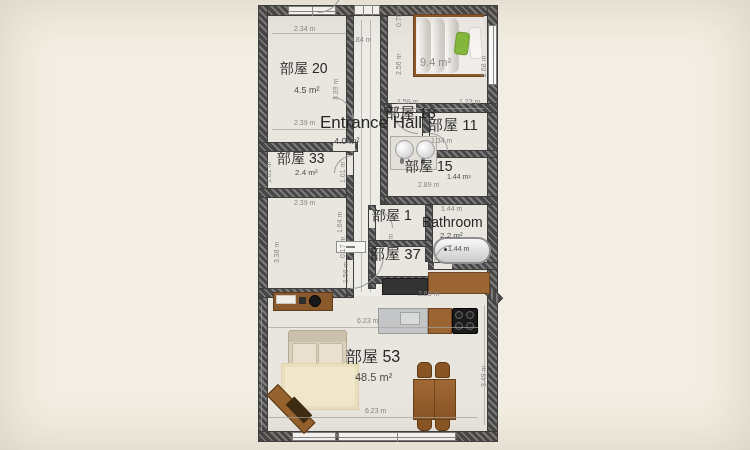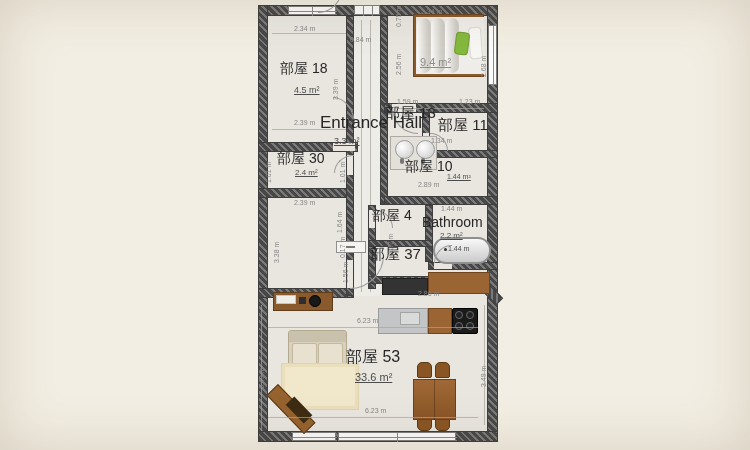--- a/index.html
+++ b/index.html
@@ -8,21 +8,21 @@
   #plan{position:absolute;left:258px;top:5px;width:240px;height:437px;}
   .floor{position:absolute;background:#e9e6e0;}
   .wall{position:absolute;background:repeating-linear-gradient(45deg,#7a7a7a 0 2px,#474747 2px 5px);box-shadow:inset 0 0 0 1px #3e3e3e;}
   .gap{position:absolute;background:#e9e6e0;}
   .win{position:absolute;background:#fbfbf9;border:1px solid #7e7e7e;box-sizing:border-box;}
   .win .mull{position:absolute;background:#8a8a8a;}
   .dim{position:absolute;font-size:7px;color:#868686;white-space:nowrap;line-height:8px;}
   .dim.v{transform:rotate(-90deg);transform-origin:0 0;}
   .dimline{position:absolute;background:#a7a49d;opacity:.7;}
   .rlabel{position:absolute;font-size:14px;color:#262626;white-space:nowrap;line-height:15px;}
-  .alabel{position:absolute;font-size:9px;color:#4c4c4c;white-space:nowrap;text-decoration:underline;}
+  .alabel{position:absolute;font-size:9px;color:#4c4c4c;white-space:nowrap;}
   .arc{position:absolute;box-sizing:border-box;}
   .arc.tl{border-top:1px solid #9b9b9b;border-left:1px solid #9b9b9b;border-top-left-radius:100%;}
   .arc.tr{border-top:1px solid #9b9b9b;border-right:1px solid #9b9b9b;border-top-right-radius:100%;}
   .arc.bl{border-bottom:1px solid #9b9b9b;border-left:1px solid #9b9b9b;border-bottom-left-radius:100%;}
   .arc.br{border-bottom:1px solid #9b9b9b;border-right:1px solid #9b9b9b;border-bottom-right-radius:100%;}
   .furn{position:absolute;box-sizing:border-box;}
   #vignette{position:absolute;left:0;top:0;width:750px;height:450px;box-shadow:inset 0 0 55px rgba(90,70,40,.18);pointer-events:none;}
 </style>
 </head>
 <body>
@@ -175,33 +175,33 @@
     <div class="dim" style="left:160px;top:176px;">2.89 m</div>
     <div class="dim v" style="left:129px;top:250px;">1.37 m</div>
     <div class="dim" style="left:183px;top:200px;">1.44 m</div>
     <div class="dim" style="left:190px;top:240px;color:#4c4c4c;">1.44 m</div>
     <div class="dim" style="left:160px;top:285px;">2.86 m</div>
     <div class="dim" style="left:99px;top:312px;">6.23 m</div>
     <div class="dim" style="left:107px;top:402px;">6.23 m</div>
     <div class="dim v" style="left:0px;top:384px;">3.49 m</div>
     <div class="dim v" style="left:222px;top:382px;">3.49 m</div>
 
-    <div class="rlabel" style="left:22px;top:56px;">部屋 18</div>
+    <div class="rlabel" style="left:22px;top:56px;">部屋 20</div>
     <div class="alabel" style="left:36px;top:80px;">4.5 m²</div>
-    <div class="rlabel" style="left:19px;top:146px;">部屋 30</div>
+    <div class="rlabel" style="left:19px;top:146px;">部屋 33</div>
     <div class="alabel" style="left:37px;top:163px;font-size:8px;">2.4 m²</div>
     <div class="rlabel" style="left:62px;top:110px;font-size:17px;">Entrance Hall</div>
-    <div class="alabel" style="left:76px;top:131px;">3.3 m²</div>
+    <div class="alabel" style="left:76px;top:131px;">4.0 m²</div>
     <div class="rlabel" style="left:127px;top:100px;font-size:15px;">部屋 13</div>
-    <div class="rlabel" style="left:180px;top:112px;font-size:15px;">部屋 11</div>
-    <div class="rlabel" style="left:147px;top:154px;">部屋 10</div>
+    <div class="rlabel" style="left:170px;top:112px;font-size:15px;">部屋 11</div>
+    <div class="rlabel" style="left:147px;top:154px;">部屋 15</div>
     <div class="alabel" style="left:189px;top:168px;font-size:7px;">1.44 m²</div>
     <div class="alabel" style="left:162px;top:51px;font-size:11px;color:#8f8d88;">9.4 m²</div>
-    <div class="rlabel" style="left:114px;top:203px;">部屋 4</div>
+    <div class="rlabel" style="left:114px;top:203px;">部屋 1</div>
     <div class="rlabel" style="left:112px;top:241px;font-size:15px;">部屋 37</div>
     <div class="rlabel" style="left:164px;top:210px;">Bathroom</div>
     <div class="alabel" style="left:182px;top:226px;font-size:8px;">2.2 m²</div>
     <div class="rlabel" style="left:88px;top:344px;font-size:16px;">部屋 53</div>
-    <div class="alabel" style="left:97px;top:366px;font-size:11px;">33.6 m²</div>
+    <div class="alabel" style="left:97px;top:366px;font-size:11px;">48.5 m²</div>
 
   </div>
   <div id="vignette"></div>
 </div>
 
 </body></html>

